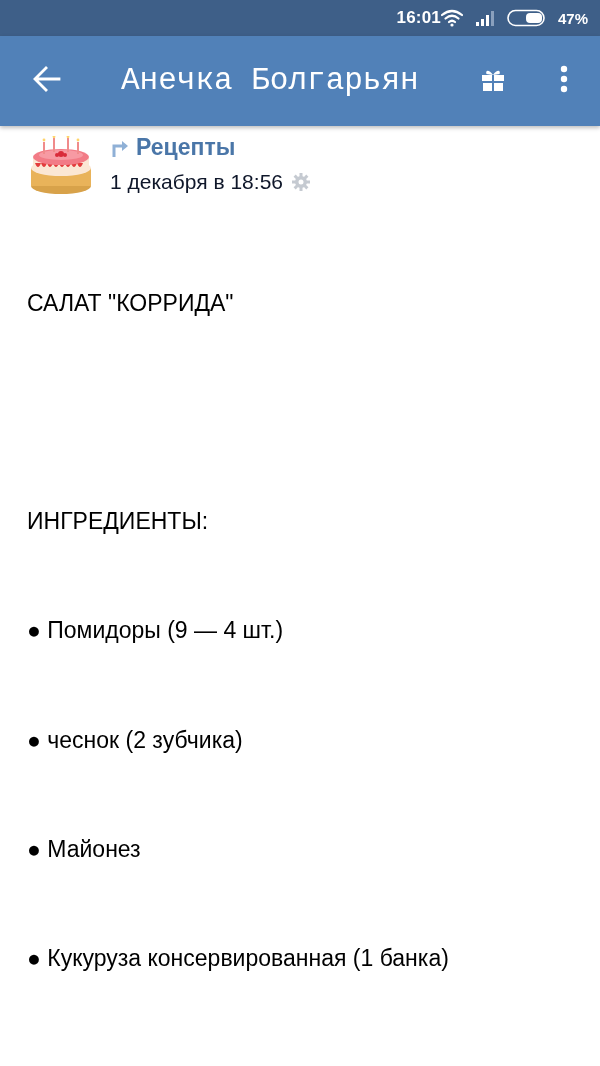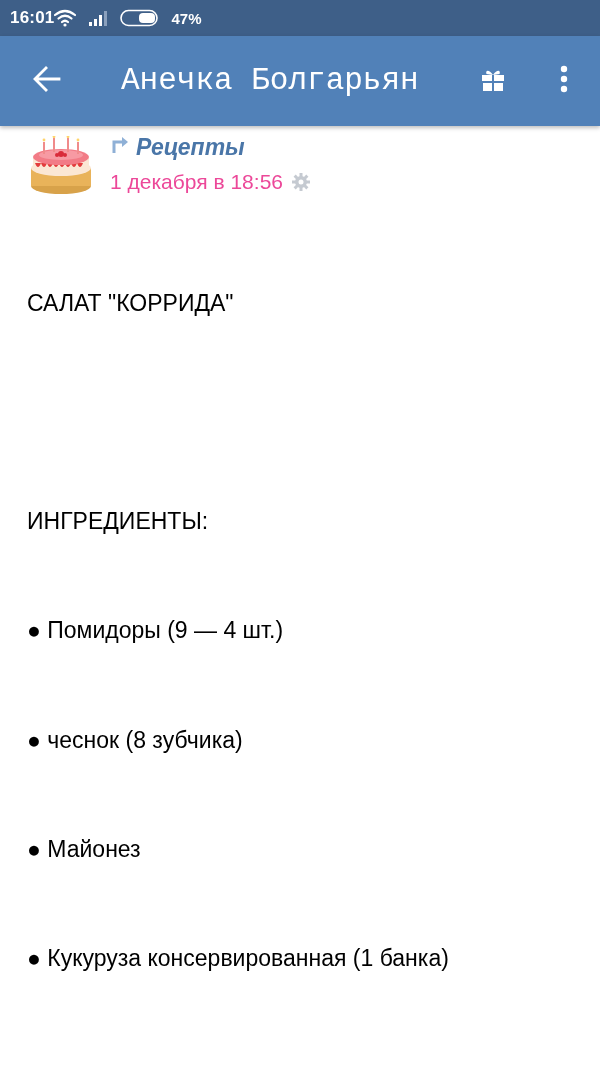--- a/index.html
+++ b/index.html
@@ -2,21 +2,21 @@
 <html><head>
 <meta charset="utf-8">
 <style>
   * { box-sizing: border-box; margin: 0; padding: 0; }
   html, body { width: 600px; height: 1066px; overflow: hidden; background: #ffffff; }
   body { font-family: "Liberation Sans", "DejaVu Sans", sans-serif; position: relative; }
 
   .status-bar {
     position: absolute; left: 0; top: 0; width: 600px; height: 36px;
     background: #3e5f88; color: #ffffff;
-    display: flex; align-items: center; justify-content: flex-start;
+    display: flex; align-items: center; justify-content: flex-end;
     padding: 0 12px 0 10px;
   }
   .status-time { font-size: 17px; font-weight: bold; letter-spacing: 0.2px; }
   .status-right { display: flex; align-items: center; gap: 11px; }
   .status-right svg { display: block; }
   .battery-pct { font-size: 15px; font-weight: bold; }
 
   .app-header {
     position: absolute; left: 0; top: 36px; width: 600px; height: 90px;
     background: #5181b8; color: #ffffff;
@@ -24,24 +24,24 @@
     z-index: 2;
   }
   .back-button { position: absolute; left: 22px; top: 24px; width: 50px; height: 42px; display:flex; align-items:center; justify-content:center; cursor: pointer; }
   .header-title { position: absolute; left: 121px; top: 26px; font-size: 31px; line-height: 38px; font-weight: normal; font-family: Liberation Mono, monospace; }
   .gift-button { position: absolute; left: 474px; top: 26px; width: 38px; height: 38px; display:flex; align-items:center; justify-content:center; cursor: pointer; }
   .more-button { position: absolute; left: 546px; top: 24px; width: 36px; height: 42px; display:flex; align-items:center; justify-content:center; cursor: pointer; }
 
   .post { position: absolute; left: 0; top: 126px; width: 600px; }
   .post-header { position: relative; height: 76px; }
   .avatar { position: absolute; left: 28px; top: 10px; width: 66px; height: 60px; cursor: pointer; }
-  .author-row { position: absolute; left: 112px; top: 6px; display: flex; align-items: center; cursor: pointer; font-style: italic; }
+  .author-row { position: absolute; left: 112px; top: 6px; display: flex; align-items: flex-end; cursor: pointer; }
   .author-name { font-size: 23px; font-weight: bold; color: #4a76a8; margin-left: 6px; line-height: 30px; }
   .meta-row { position: absolute; left: 110px; top: 42px; display: flex; align-items: center; }
-  .post-date { font-size: 21px; color: #ec4899; line-height: 28px; }
+  .post-date { font-size: 21px; color: #0f172a; line-height: 28px; }
   .settings-icon { margin-left: 8px; display: inline-flex; cursor: pointer; }
 
   .post-body {
     padding: 0 26px 0 27px;
     font-size: 23px; line-height: 36.4px; color: #000000;
     white-space: pre-wrap; word-break: normal;
   }
   .post-body .line { display: block; min-height: 36.4px; }
 </style>
 </head>
@@ -159,21 +159,21 @@
         </svg>
       </span>
     </div>
   </div>
 
   <div class="post-body" style="margin-top:10px;">
     <span class="line">САЛАТ "КОРРИДА"</span>
     <span class="line"></span>
     <span class="line">ИНГРЕДИЕНТЫ:</span>
     <span class="line">● Помидоры (9 — 4 шт.)</span>
-    <span class="line">● чеснок (8 зубчика)</span>
+    <span class="line">● чеснок (2 зубчика)</span>
     <span class="line">● Майонез</span>
     <span class="line">● Кукуруза консервированная (1 банка)</span>
     
     
     
     
     
     
     
     

